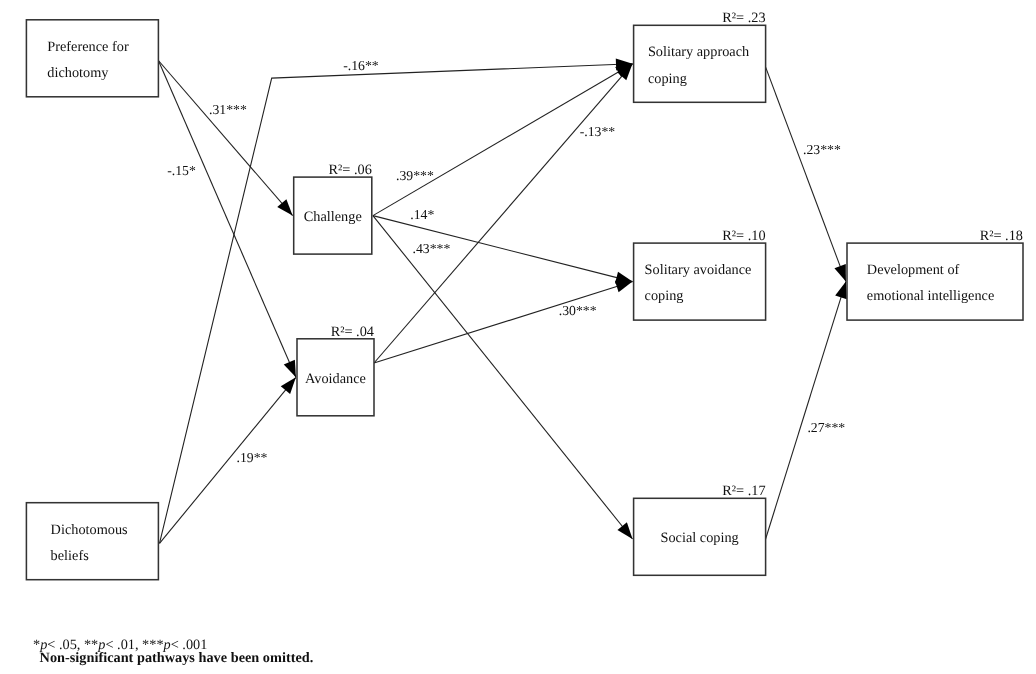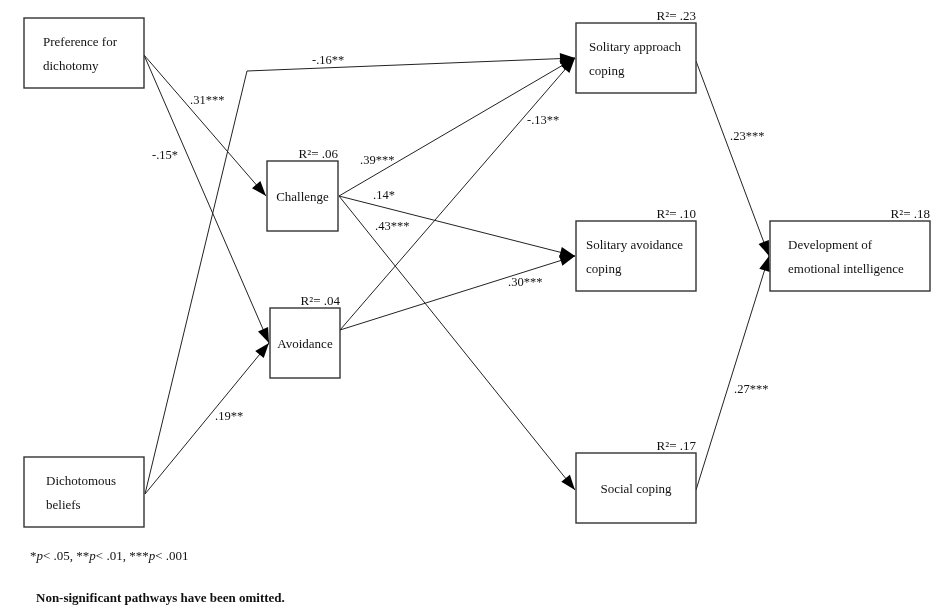--- a/index.html
+++ b/index.html
@@ -6,21 +6,21 @@
   body { width: 942px; height: 613px; position: relative; overflow: hidden;
          font-family: "Liberation Serif", "DejaVu Serif", serif; color: #111; }
   #diagram { position: absolute; left: 0; top: 0; }
   .node-rect { fill: #ffffff; stroke: #333; stroke-width: 1.4; }
   .node-text { font-size: 13px; fill: #111; }
   .r2-text { font-size: 13px; fill: #111; }
   .edge-line { stroke: #222; stroke-width: 1; fill: none; }
   .edge-label { font-size: 12.5px; fill: #111; }
   .arrowhead { fill: #000; }
   .footnote { position: absolute; left: 30px; font-size: 13px; }
-  #footnote-sig { top: 548px; }
+  #footnote-sig { top: 578px; }
   #footnote-omit { top: 590px; left: 36px; font-weight: bold; }
   #footnote-sig i { font-style: italic; }
 </style>
 </head>
 <body>
 
 <svg id="diagram" width="942" height="613" xmlns="http://www.w3.org/2000/svg">
   <g id="edges-layer">
       <g>
         <polyline points="144,55 266,196" class="edge-line"></polyline>

